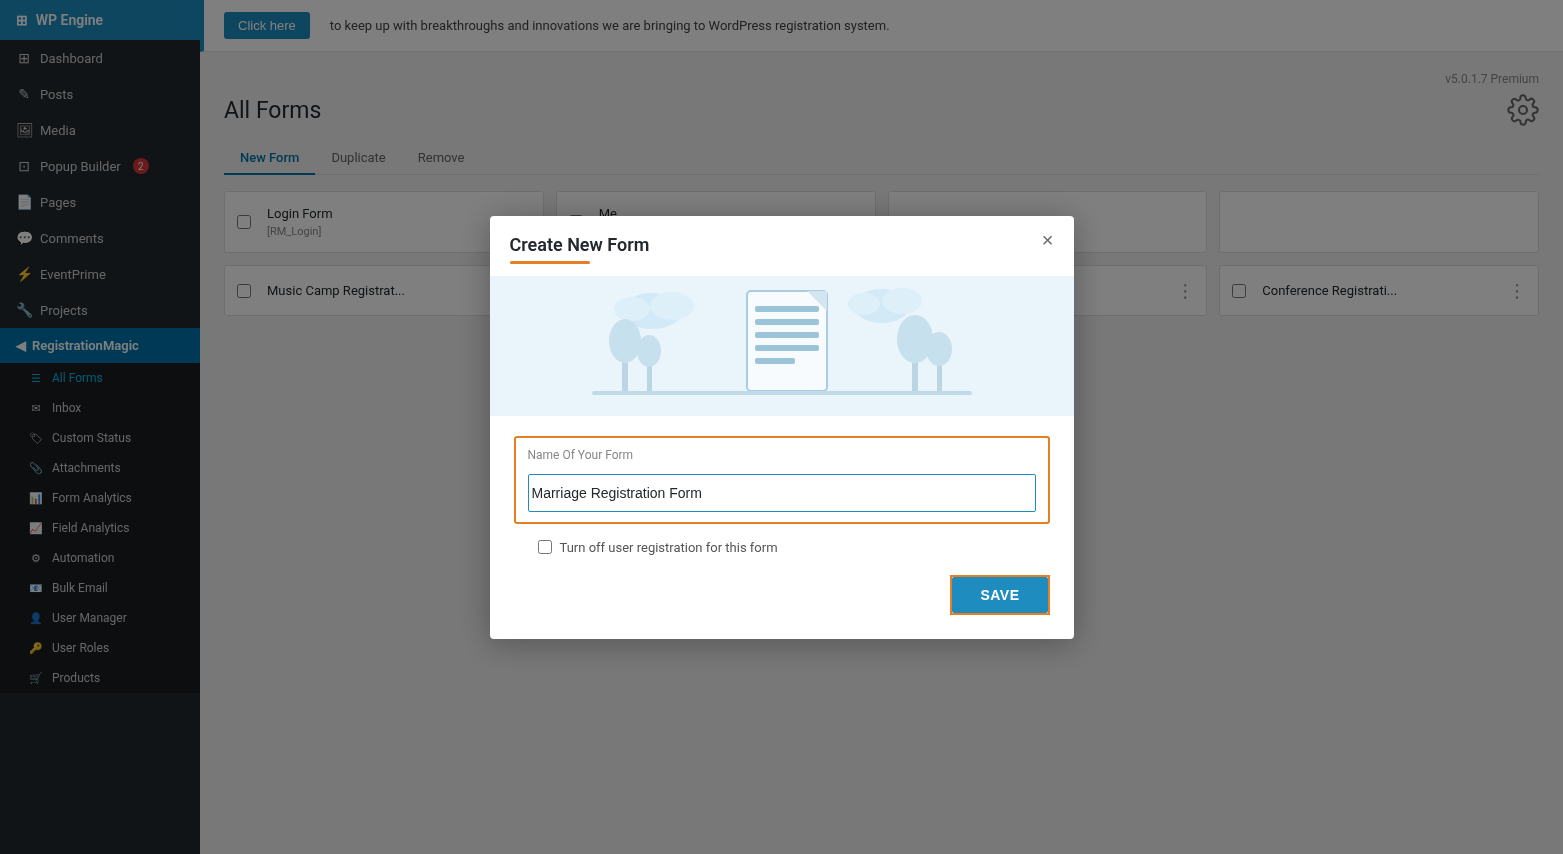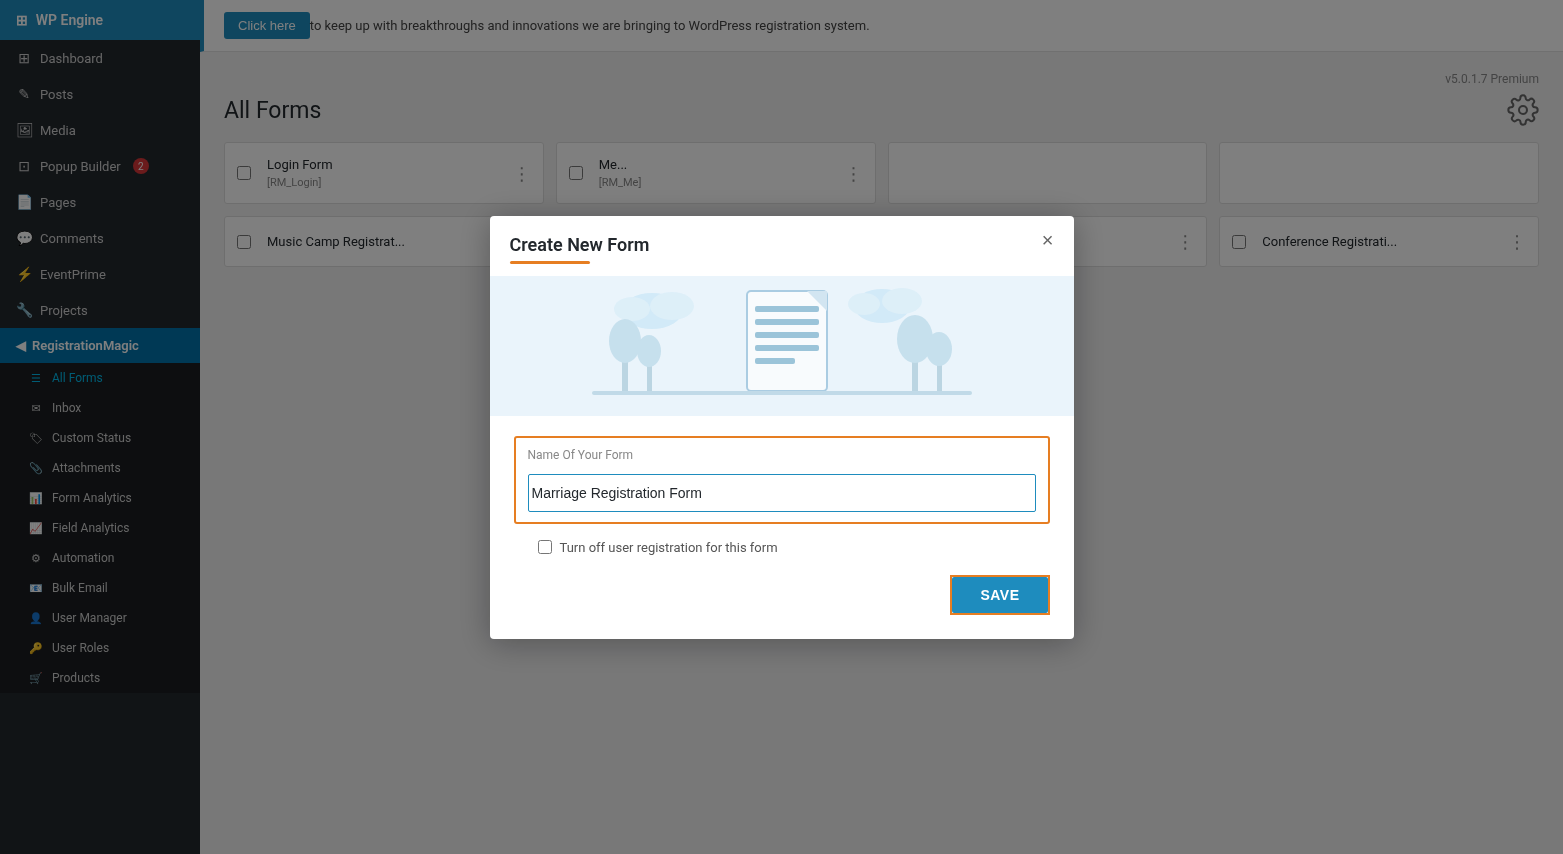--- a/index.html
+++ b/index.html
@@ -80,21 +80,21 @@
       position: relative;
     }
 
     
     .notification-bar {
       background: #fff;
       border-left: 4px solid #1e8cbe;
       padding: 12px 20px;
       display: flex;
       align-items: center;
-      gap: 0;
+      gap: 20px;
       font-size: 13px;
       color: #444;
       border-bottom: 1px solid #e0e0e0;
     }
     .notif-btn {
       background: #1e8cbe;
       color: #fff;
       padding: 6px 14px;
       border: none;
       border-radius: 3px;
@@ -401,20 +401,25 @@
     <div class="version-label">v5.0.1.7 Premium</div>
 
     <div class="page-header">
       <h1 class="page-title">All Forms</h1>
       <svg class="gear-icon" viewBox="0 0 24 24" fill="none" stroke="currentColor" stroke-width="1.5">
         <circle cx="12" cy="12" r="3"></circle>
         <path d="M19.4 15a1.65 1.65 0 0 0 .33 1.82l.06.06a2 2 0 0 1-2.83 2.83l-.06-.06a1.65 1.65 0 0 0-1.82-.33 1.65 1.65 0 0 0-1 1.51V21a2 2 0 0 1-4 0v-.09A1.65 1.65 0 0 0 9 19.4a1.65 1.65 0 0 0-1.82.33l-.06.06a2 2 0 0 1-2.83-2.83l.06-.06A1.65 1.65 0 0 0 4.68 15a1.65 1.65 0 0 0-1.51-1H3a2 2 0 0 1 0-4h.09A1.65 1.65 0 0 0 4.6 9a1.65 1.65 0 0 0-.33-1.82l-.06-.06a2 2 0 0 1 2.83-2.83l.06.06A1.65 1.65 0 0 0 9 4.68a1.65 1.65 0 0 0 1-1.51V3a2 2 0 0 1 4 0v.09a1.65 1.65 0 0 0 1 1.51 1.65 1.65 0 0 0 1.82-.33l.06-.06a2 2 0 0 1 2.83 2.83l-.06.06A1.65 1.65 0 0 0 19.4 9a1.65 1.65 0 0 0 1.51 1H21a2 2 0 0 1 0 4h-.09a1.65 1.65 0 0 0-1.51 1z"></path>
       </svg>
     </div>
 
+    <div class="tabs-bar">
+      <div class="tab-item active">New Form</div>
+      <div class="tab-item">Duplicate</div>
+      <div class="tab-item">Remove</div>
+    </div>
 
     <div class="forms-grid" style="grid-template-columns: repeat(4,1fr); margin-bottom: 12px;">
       <div class="form-card">
         <input type="checkbox" class="form-card-check" style="">
         <div class="form-card-name">
           <div>Login Form</div>
           <div class="form-card-shortcode">[RM_Login]</div>
         </div>
         <span class="form-card-menu">⋮</span>
       </div>

